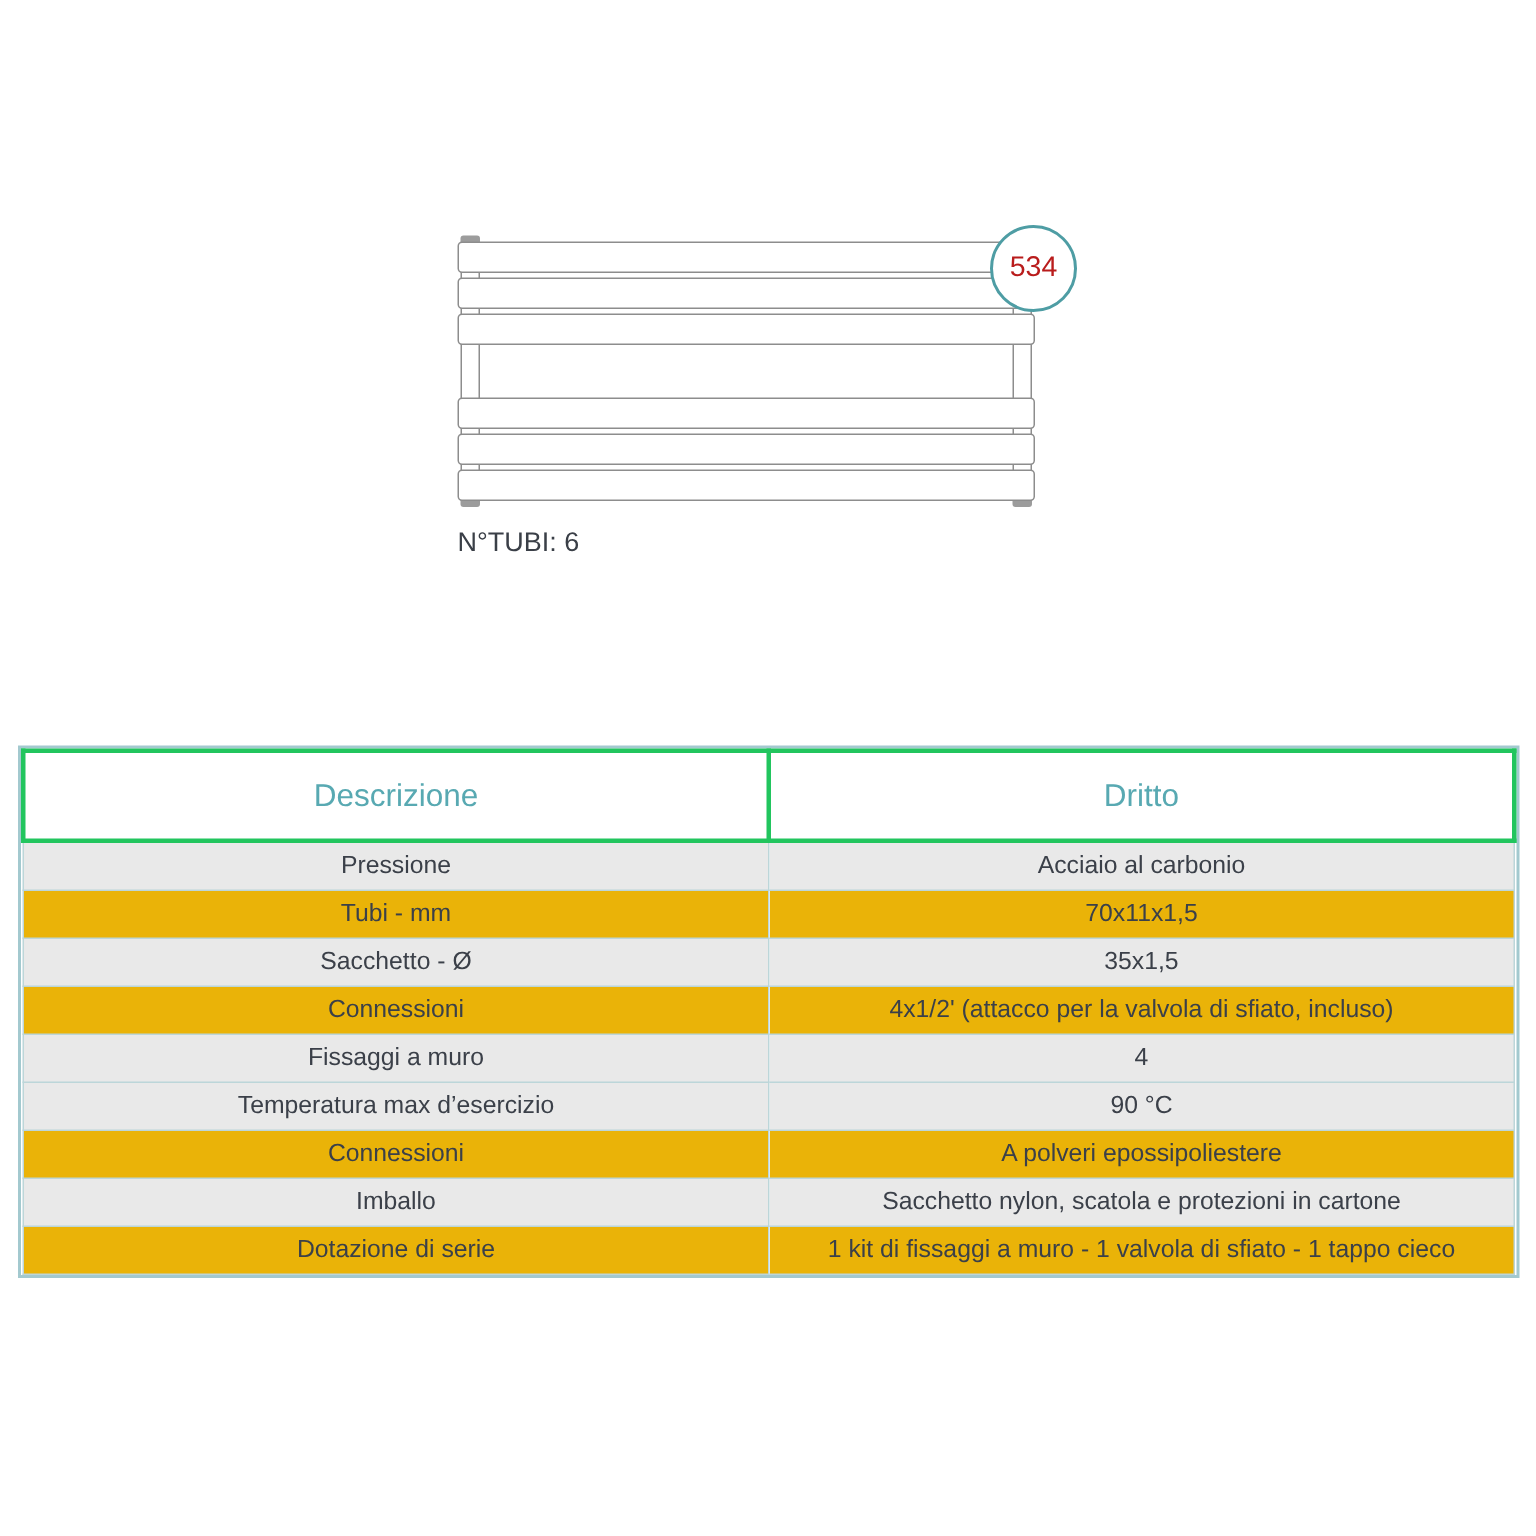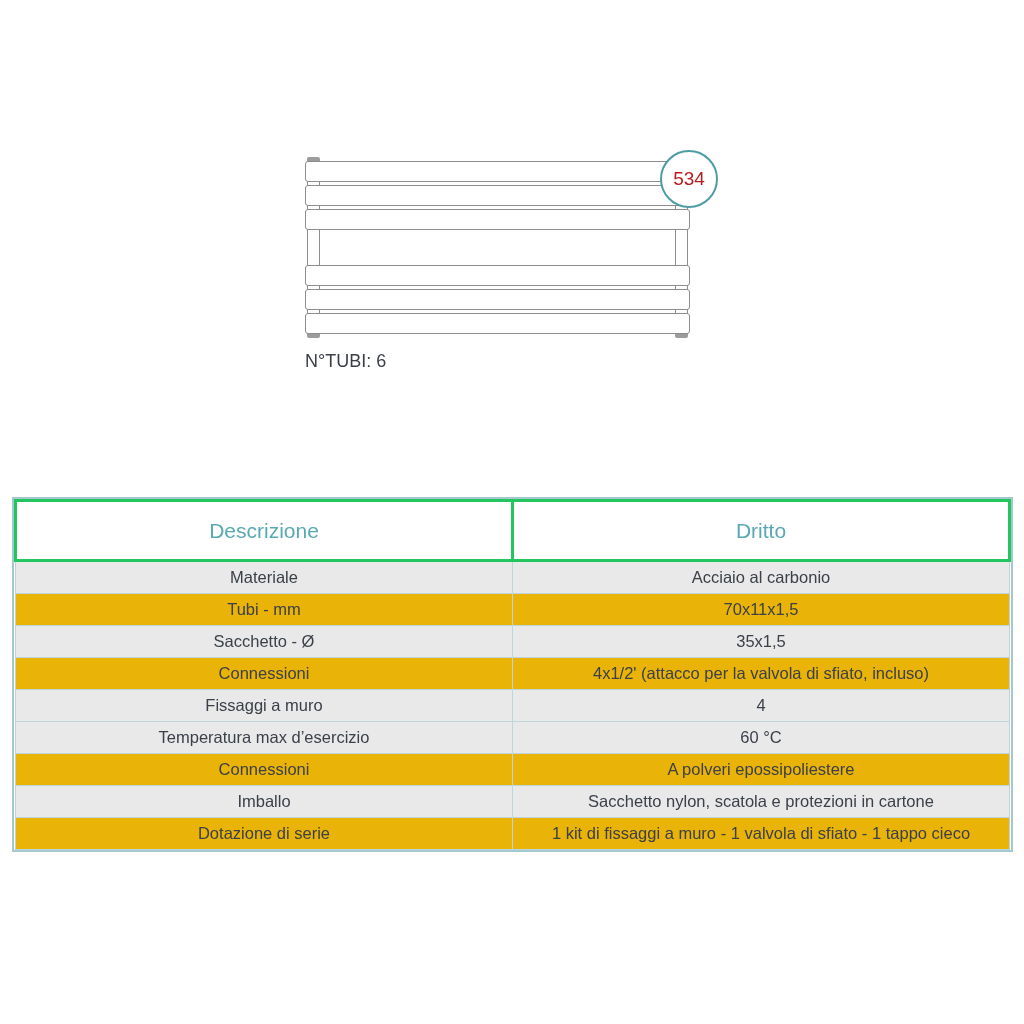--- a/index.html
+++ b/index.html
@@ -154,42 +154,42 @@
   <div class="table-wrap">
     <table class="spec">
       <thead>
         <tr>
           <th>Descrizione</th>
           <th>Dritto</th>
         </tr>
       </thead>
       <tbody>
         <tr class="shade">
-          <td>Materiale</td>
+          <td>Pressione</td>
           <td>Acciaio al carbonio</td>
         </tr>
         <tr>
           <td>Tubi - mm</td>
           <td>70x11x1,5</td>
         </tr>
         <tr class="shade">
           <td>Sacchetto - Ø</td>
           <td>35x1,5</td>
         </tr>
         <tr>
           <td>Connessioni</td>
           <td>4x1/2' (attacco per la valvola di sfiato, incluso)</td>
         </tr>
         <tr class="shade">
           <td>Fissaggi a muro</td>
           <td>4</td>
         </tr>
         <tr class="shade">
           <td>Temperatura max d’esercizio</td>
-          <td>60 °C</td>
+          <td>90 °C</td>
         </tr>
         <tr>
           <td>Connessioni</td>
           <td>A polveri epossipoliestere</td>
         </tr>
         <tr class="shade">
           <td>Imballo</td>
           <td>Sacchetto nylon, scatola e protezioni in cartone</td>
         </tr>
         <tr>

